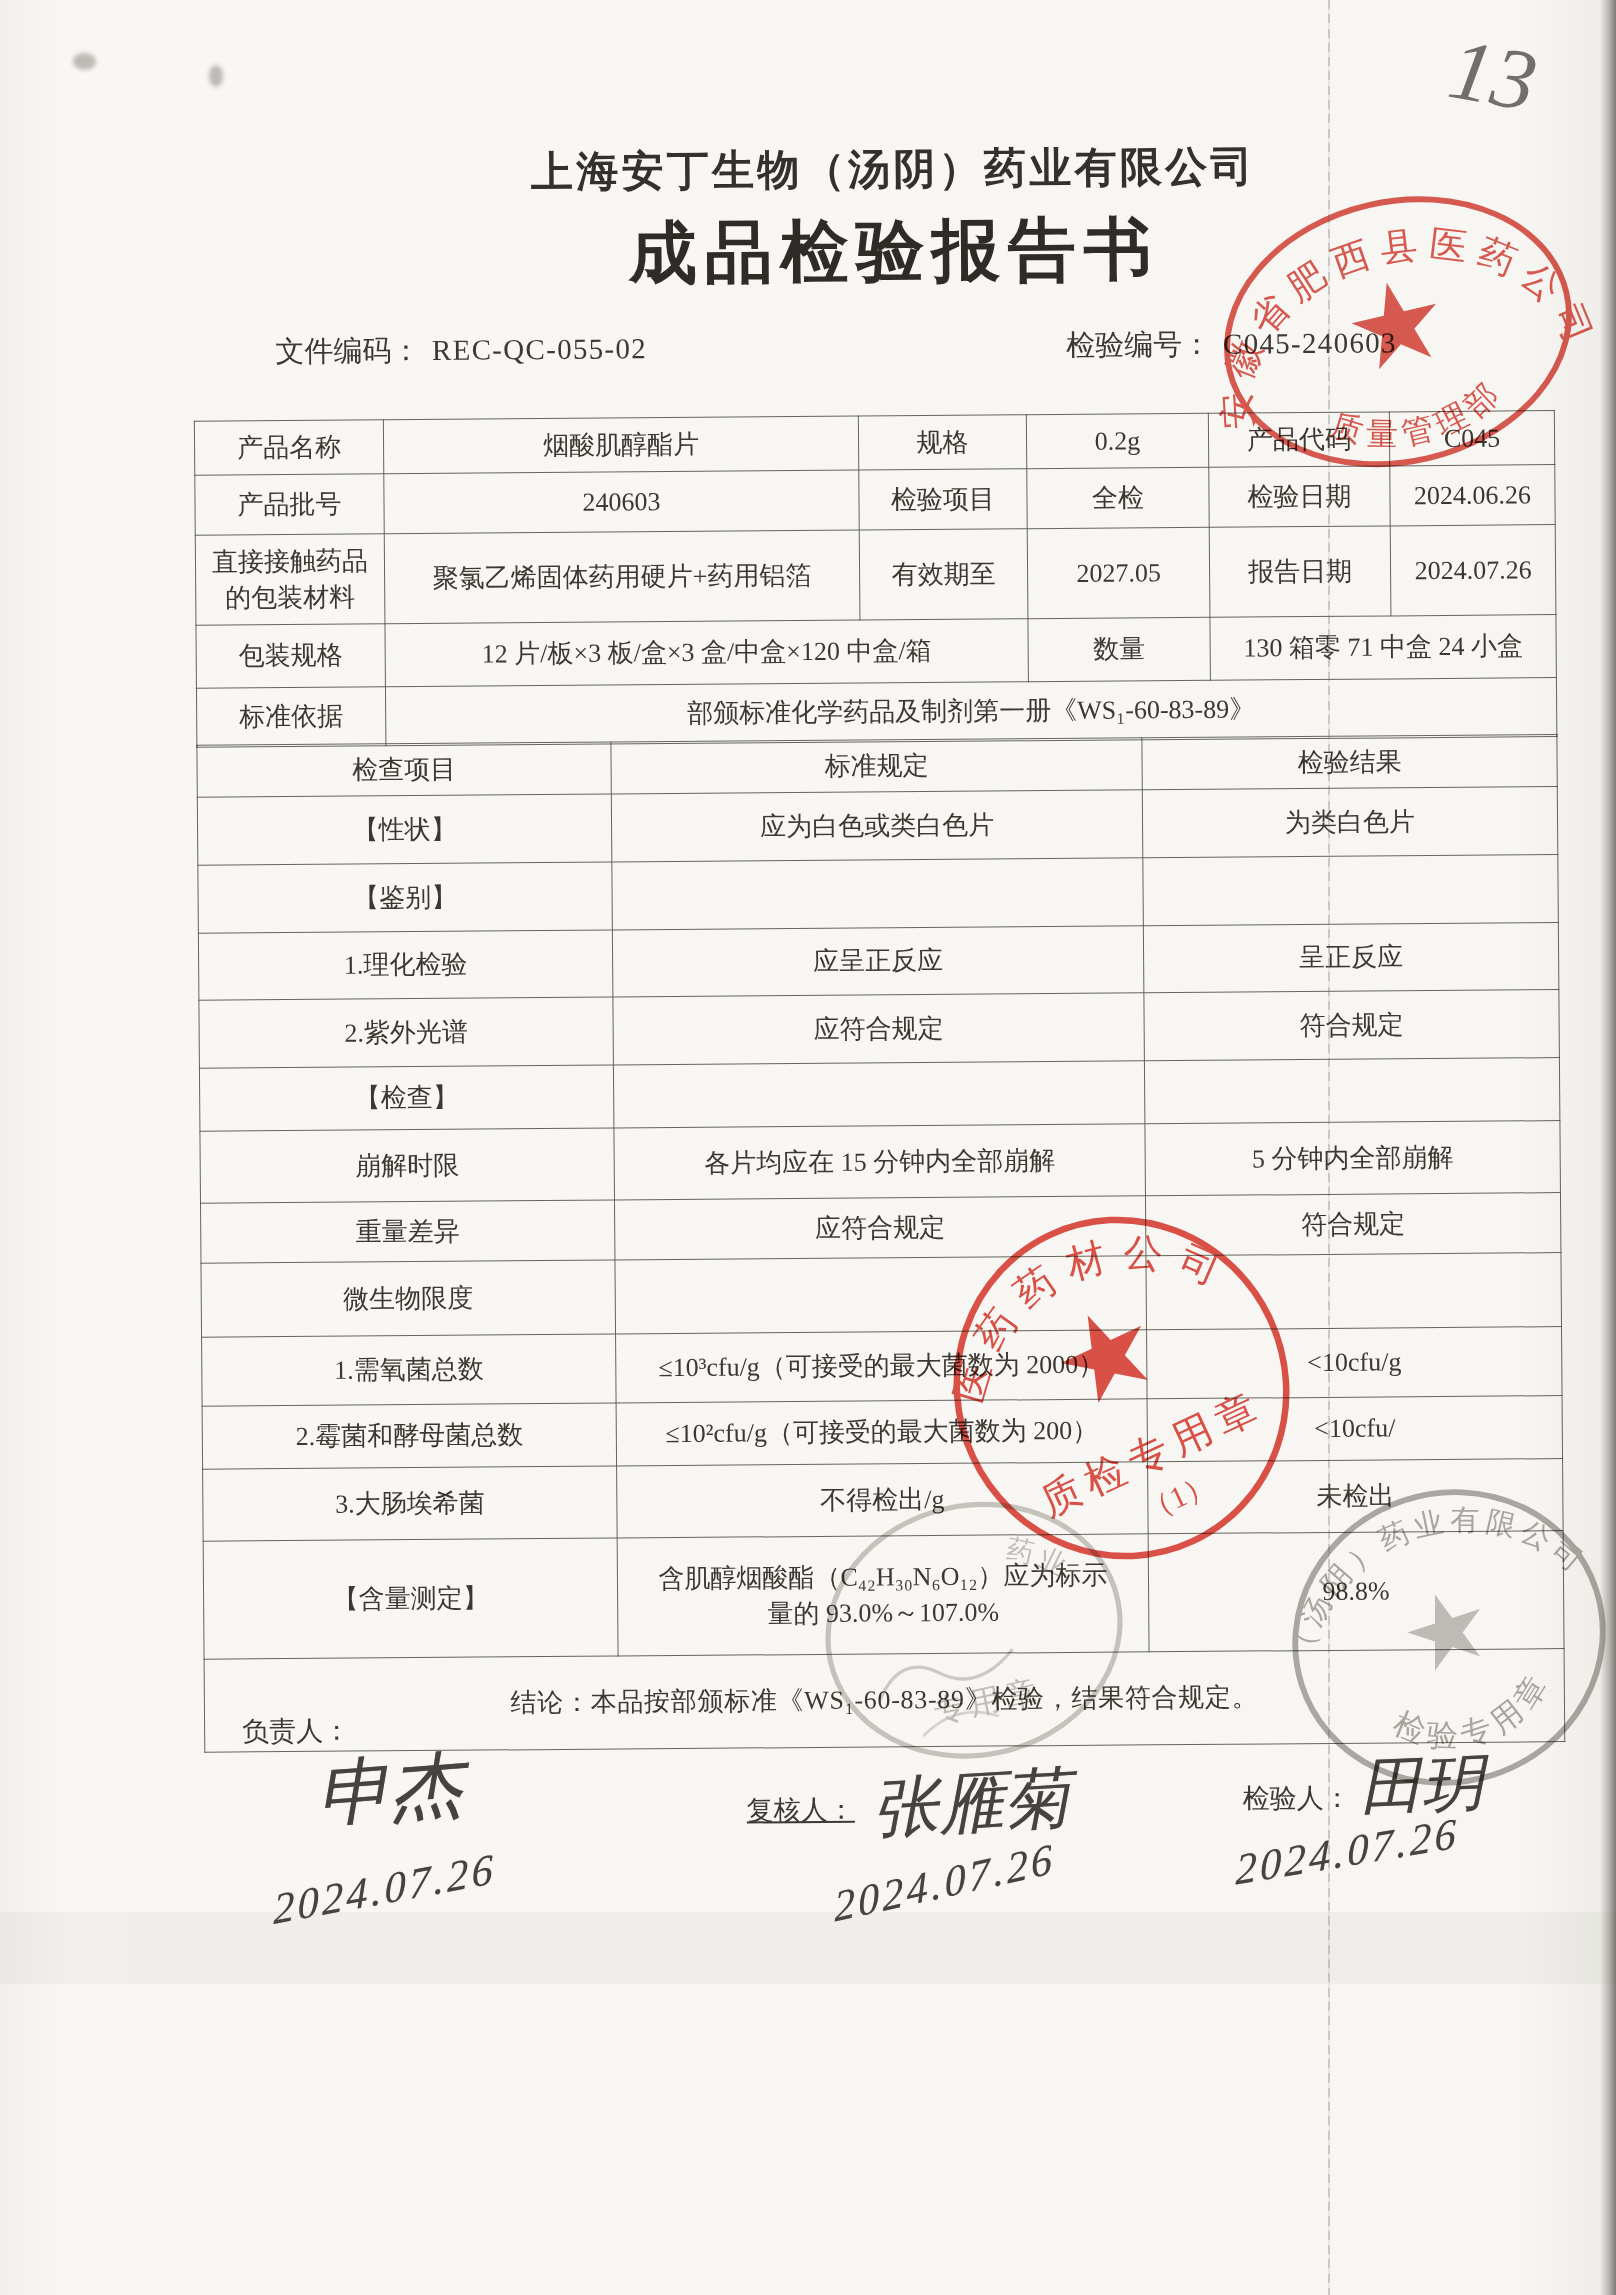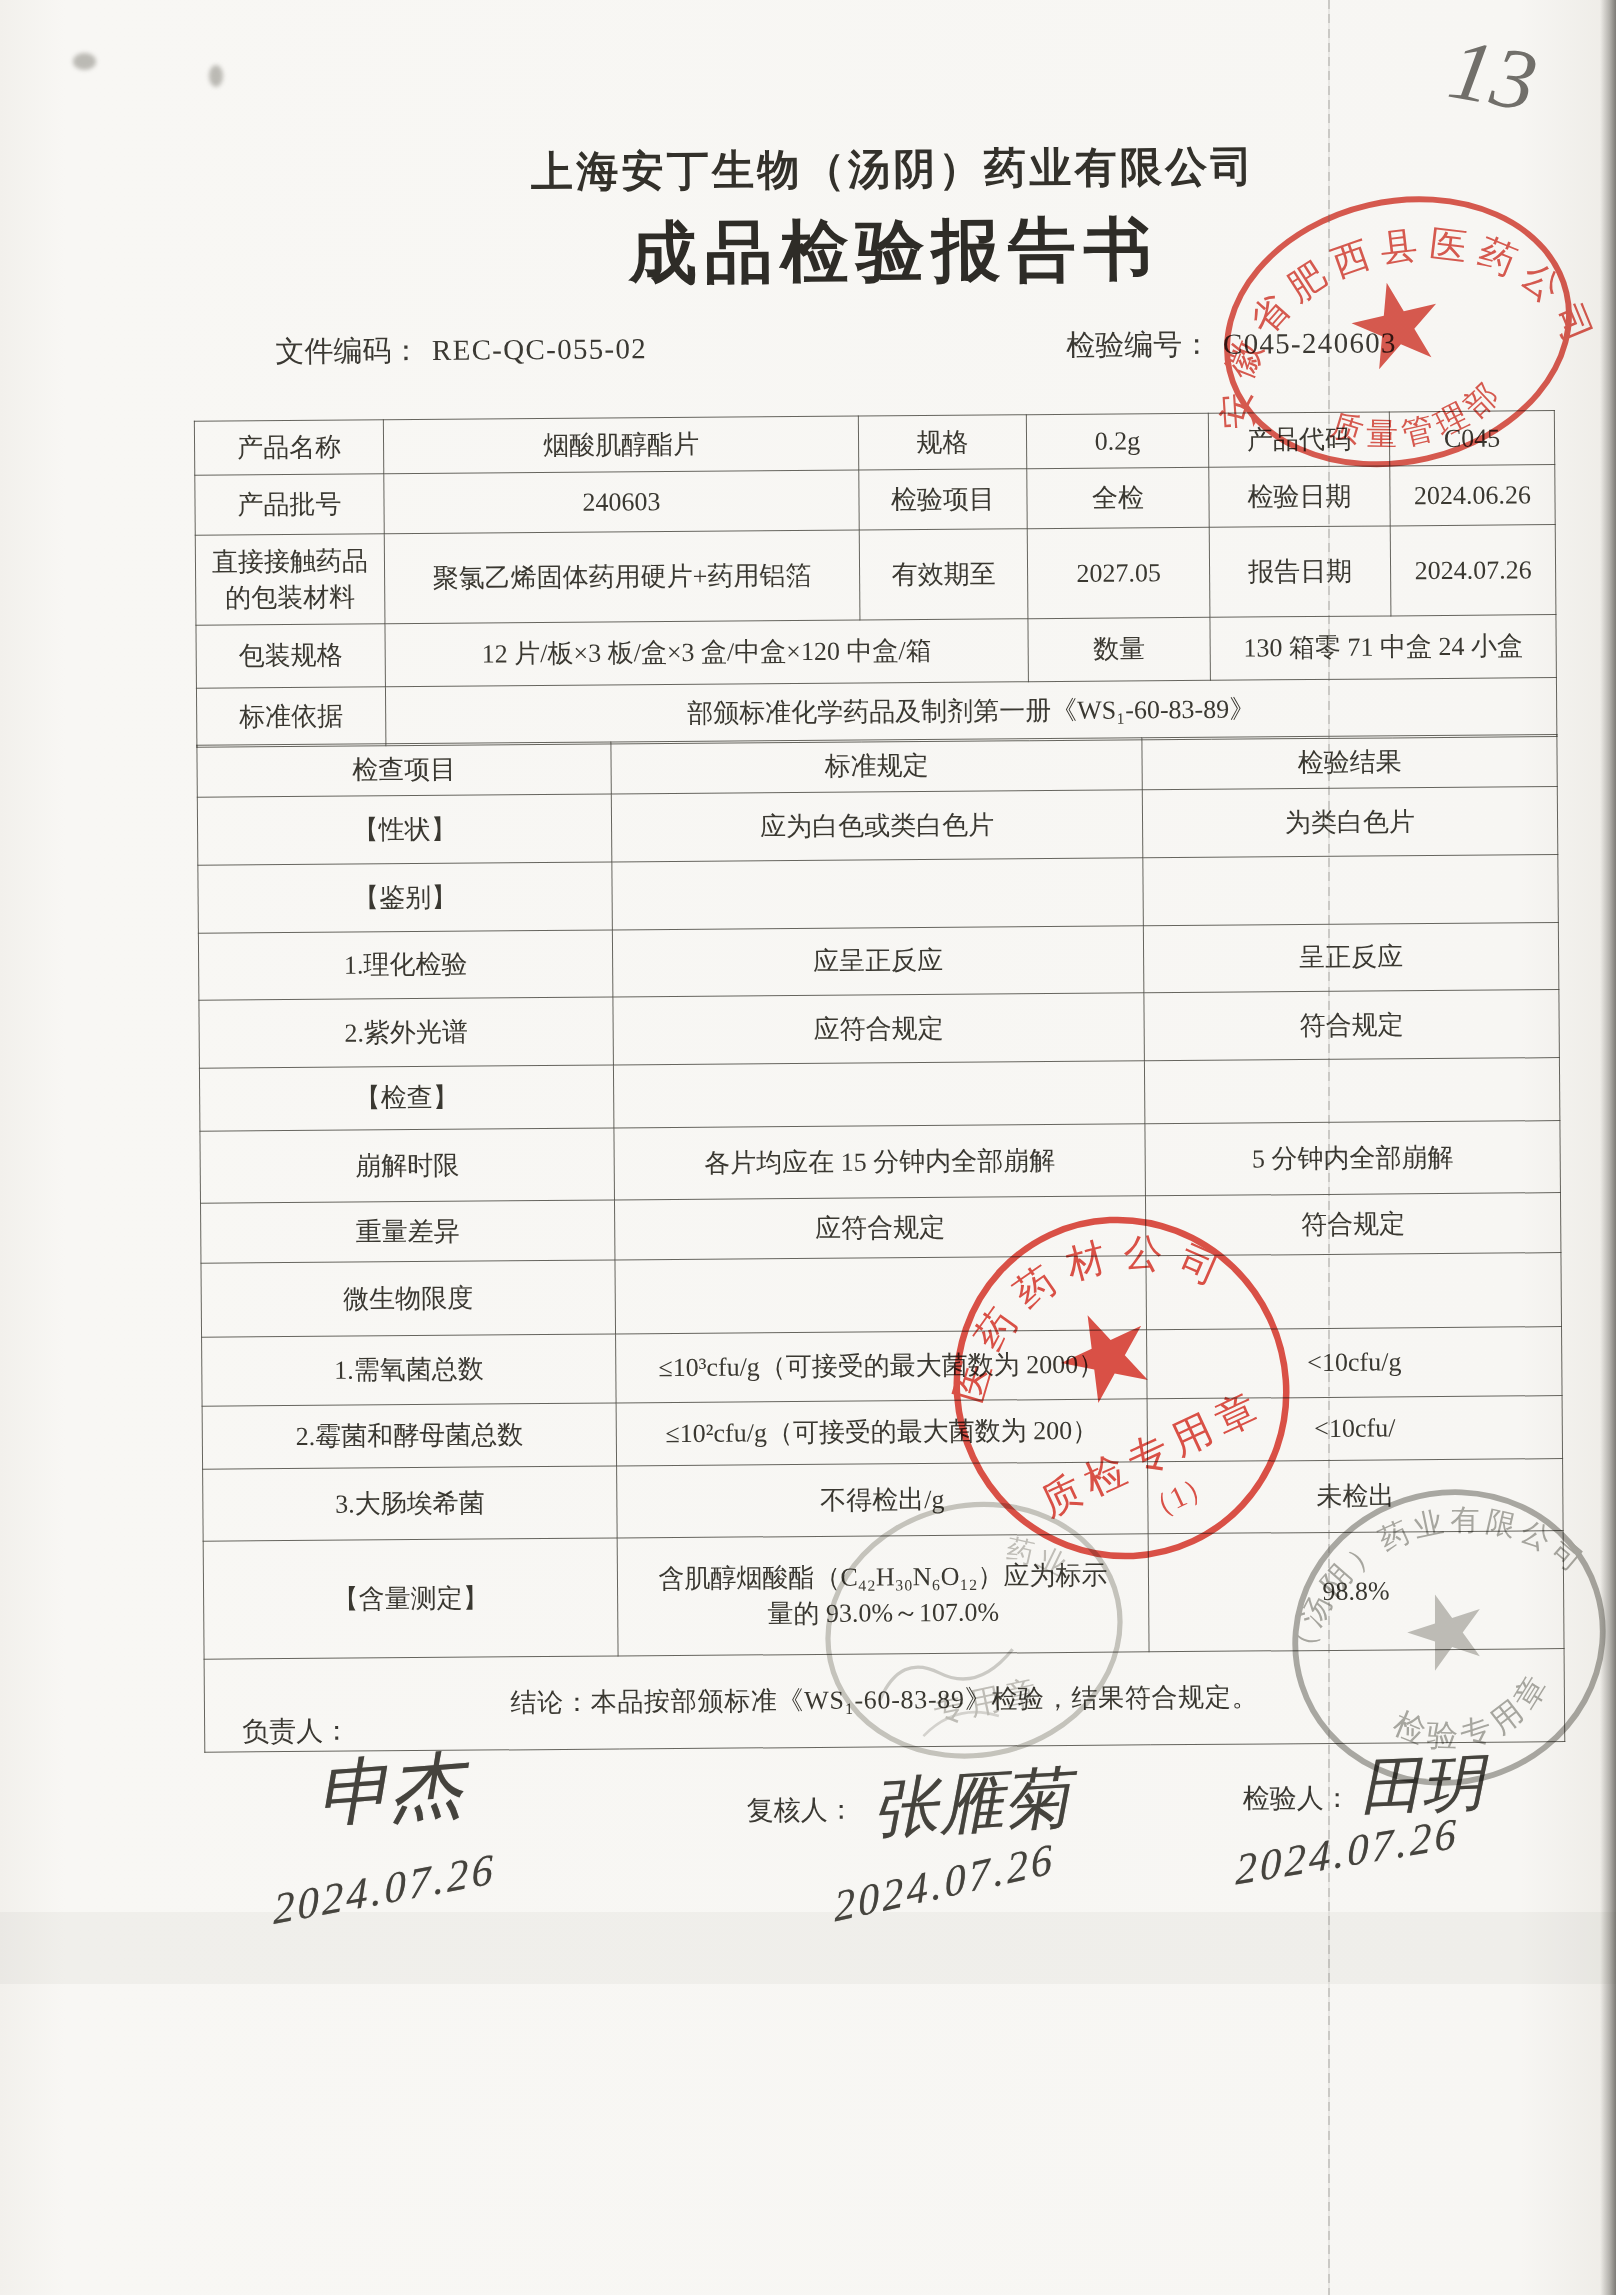--- a/index.html
+++ b/index.html
@@ -203,21 +203,21 @@
     <tr style="height:93px">
       <td colspan="3" class="concl">结论：本品按部颁标准《WS₁-60-83-89》检验，结果符合规定。</td>
     </tr>
   </tbody>
     </table>
 
   <div class="sig-label" style="left:237px;top:1709px;">负责人：</div>
   <div class="hand" style="left:311px;top:1738px;font-size:73px;transform:rotate(-4deg);">申杰</div>
   <div class="hand" style="left:265px;top:1861px;font-size:43px;letter-spacing:3.3px;transform:rotate(-10deg) skewX(-10deg);">2024.07.26</div>
 
-  <div class="sig-label" style="left:741px;top:1792px;">复核人：</div>
+  <div class="sig-label" style="left:741px;top:1792px;text-decoration:underline;">复核人：</div>
   <div class="hand" style="left:866px;top:1760px;font-size:66px;transform:rotate(-3deg);">张雁菊</div>
   <div class="hand" style="left:825px;top:1859px;font-size:43px;letter-spacing:3.3px;transform:rotate(-12deg) skewX(-10deg);">2024.07.26</div>
 
   <div class="sig-label" style="left:1237px;top:1784px;">检验人：</div>
   <div class="hand" style="left:1354px;top:1748px;font-size:62px;transform:rotate(-2deg);">田玥</div>
   <div class="hand" style="left:1228px;top:1831px;font-size:43px;letter-spacing:3.3px;transform:rotate(-9deg) skewX(-10deg);">2024.07.26</div>
 </div>
 
 <svg class="stamp stampA" style="left:1190px;top:166px;" width="416" height="338" viewBox="0 0 640 520">
   <defs>

